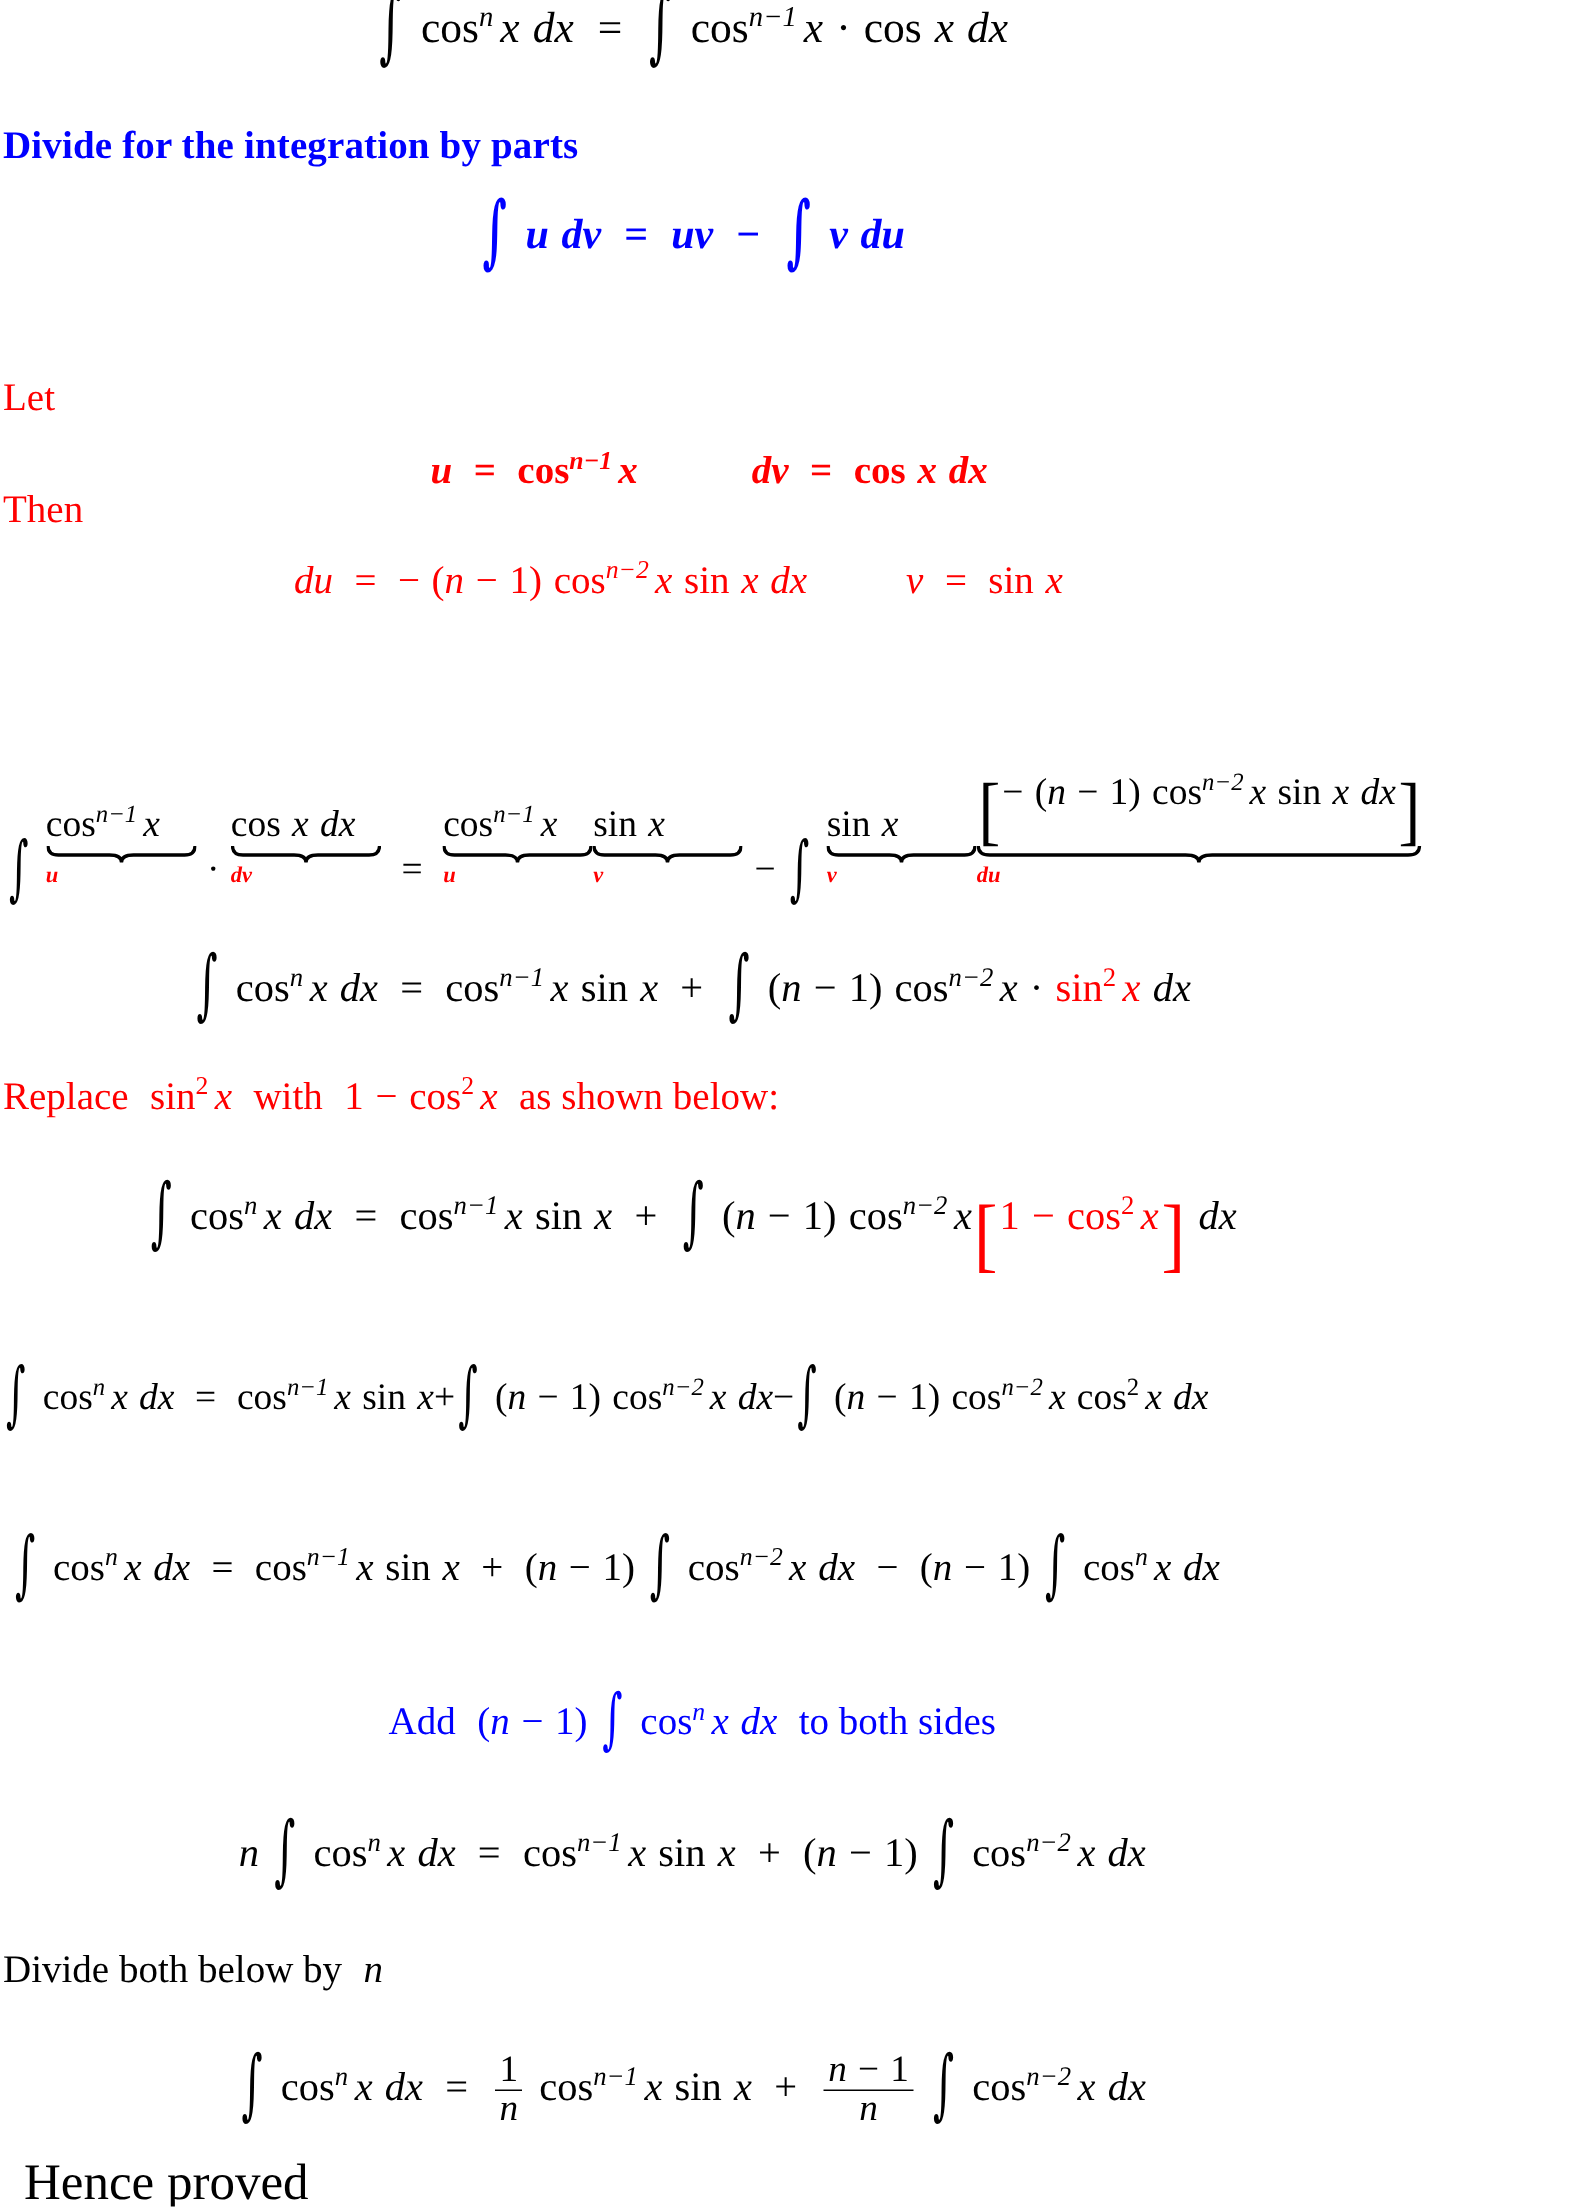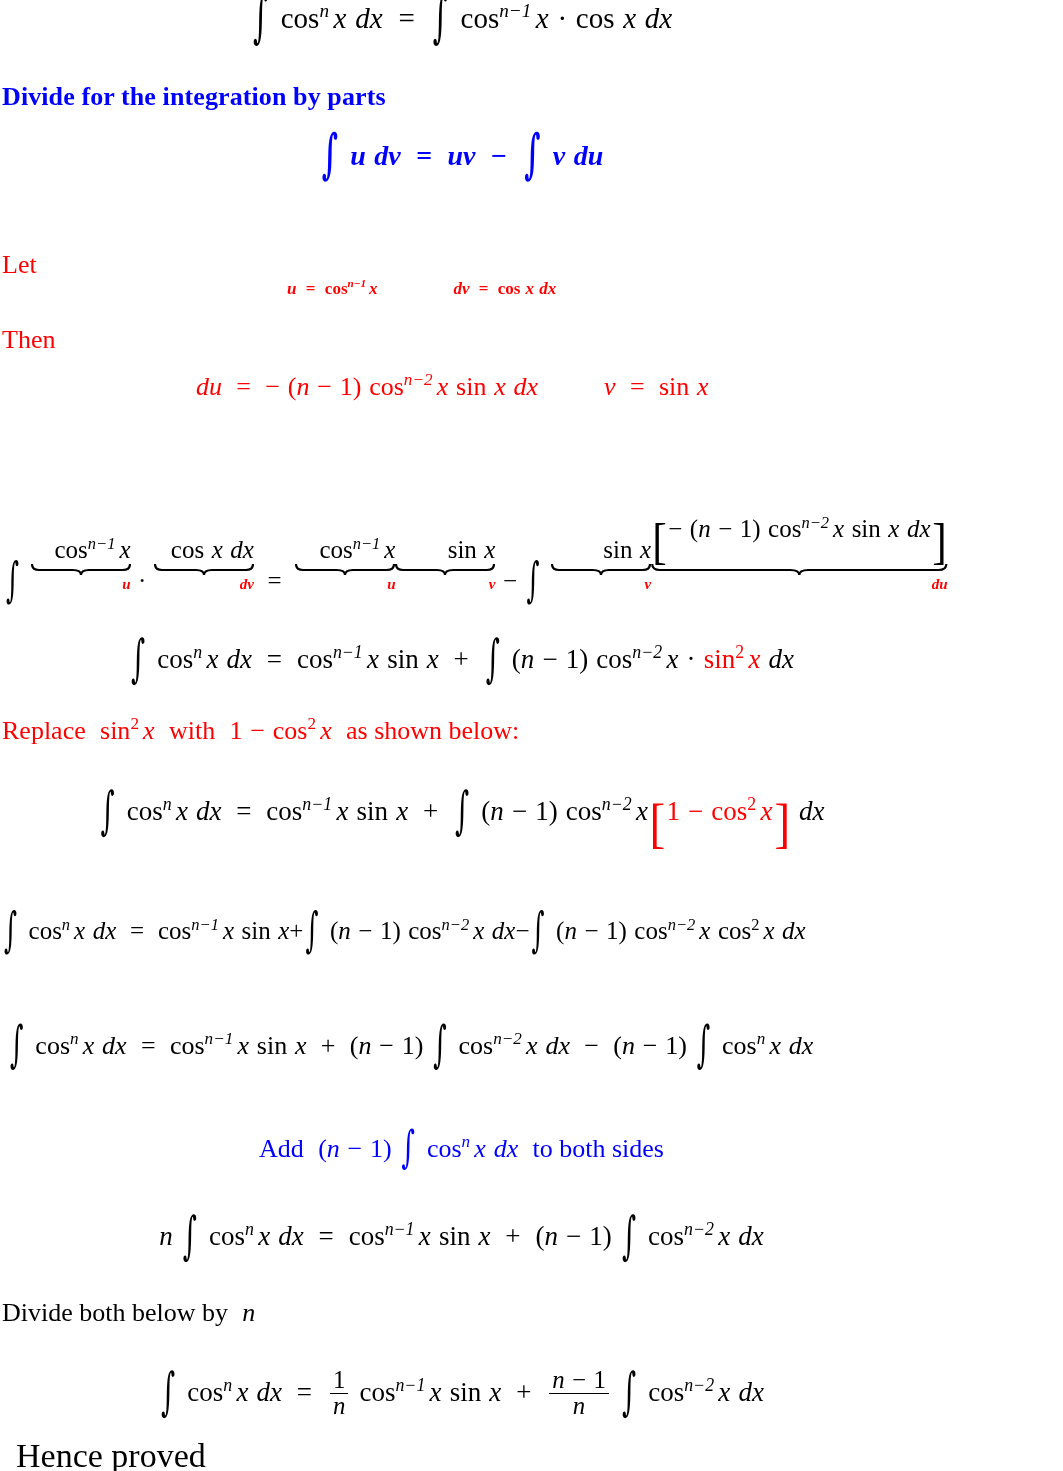--- a/index.html
+++ b/index.html
@@ -61,21 +61,21 @@
     margin: 0 3px;
   }
   .frac .num { display: block; padding: 0 3px; }
   .frac .den { display: block; padding: 0 3px; border-top: 1.4px solid currentColor; }
 
   
   .ub {
     display: inline-block;
     position: relative;
     vertical-align: baseline;
-    text-align: right;
+    text-align: left;
     padding-bottom: 0;
   }
   .ub > .ubtop { display: block; white-space: nowrap; }
   .ub > .ubbrace {
     display: block;
     height: 13px;
     margin-top: 1px;
     position: relative;
   }
   .ub > .ubbrace svg { display: block; width: 100%; height: 13px; }
@@ -112,21 +112,21 @@
 </div>
 
 <div class="line blue" style="top:82px; left:2px; font-size:26px; font-weight:bold; letter-spacing:.1px;">Divide for the integration by parts</div>
 
 <div class="line ctr math blue" style="top:142px; font-size:28px; font-weight:bold;">
   <span class="intg">∫</span><span class="sp"></span><span class="it">u</span><span class="sp"></span><span class="it">dv</span><span class="sp2"></span>=<span class="sp2"></span><span class="it">uv</span><span class="sp2"></span>−<span class="sp2"></span><span class="intg">∫</span><span class="sp"></span><span class="it">v</span><span class="sp"></span><span class="it">du</span>
 </div>
 
 <div class="line red" style="top:250px; left:2px; font-size:26px;">Let</div>
 
-<div class="line math red" style="top:280px; left:287px; font-size:17px; font-weight:bold;">
+<div class="line math red" style="top:301px; left:287px; font-size:26px; font-weight:bold;">
   <span><span class="it">u</span><span class="sp2"></span>=<span class="sp2"></span><span class="up">cos</span><sup class="it">n−1</sup><span class="thin"></span><span class="it">x</span></span><span style="display:inline-block;width:76px;"></span><span><span class="it">dv</span><span class="sp2"></span>=<span class="sp2"></span><span class="up">cos</span><span class="sp"></span><span class="it">x</span><span class="sp"></span><span class="it">dx</span></span>
 </div>
 
 <div class="line red" style="top:325px; left:2px; font-size:26px;">Then</div>
 
 <div class="line math red" style="top:374px; left:196px; font-size:26px; font-weight:normal;">
   <span><span class="it">du</span><span class="sp2"></span>=<span class="sp2"></span>−<span class="sp"></span>(<span class="it">n</span><span class="sp"></span>−<span class="sp"></span>1)<span class="sp"></span><span class="up">cos</span><sup class="it">n−2</sup><span class="thin"></span><span class="it">x</span><span class="sp"></span><span class="up">sin</span><span class="sp"></span><span class="it">x</span><span class="sp"></span><span class="it">dx</span></span><span style="display:inline-block;width:66px;"></span><span><span class="it">v</span><span class="sp2"></span>=<span class="sp2"></span><span class="up">sin</span><span class="sp"></span><span class="it">x</span></span>
 </div>
 
 <div class="line math" style="top:516px; left:4px; font-size:25px;">

